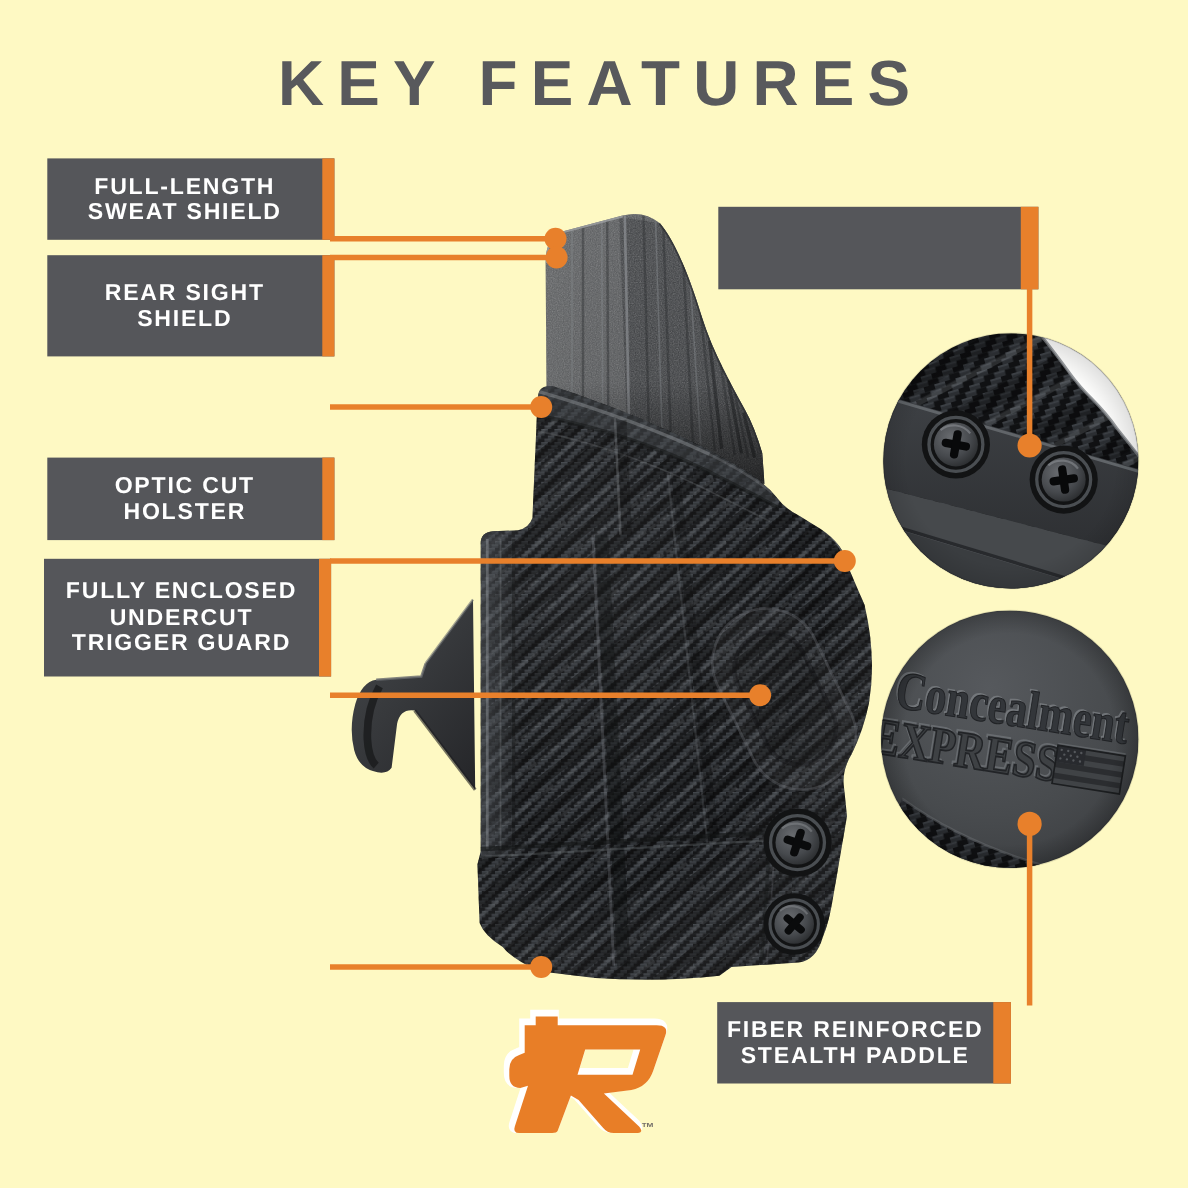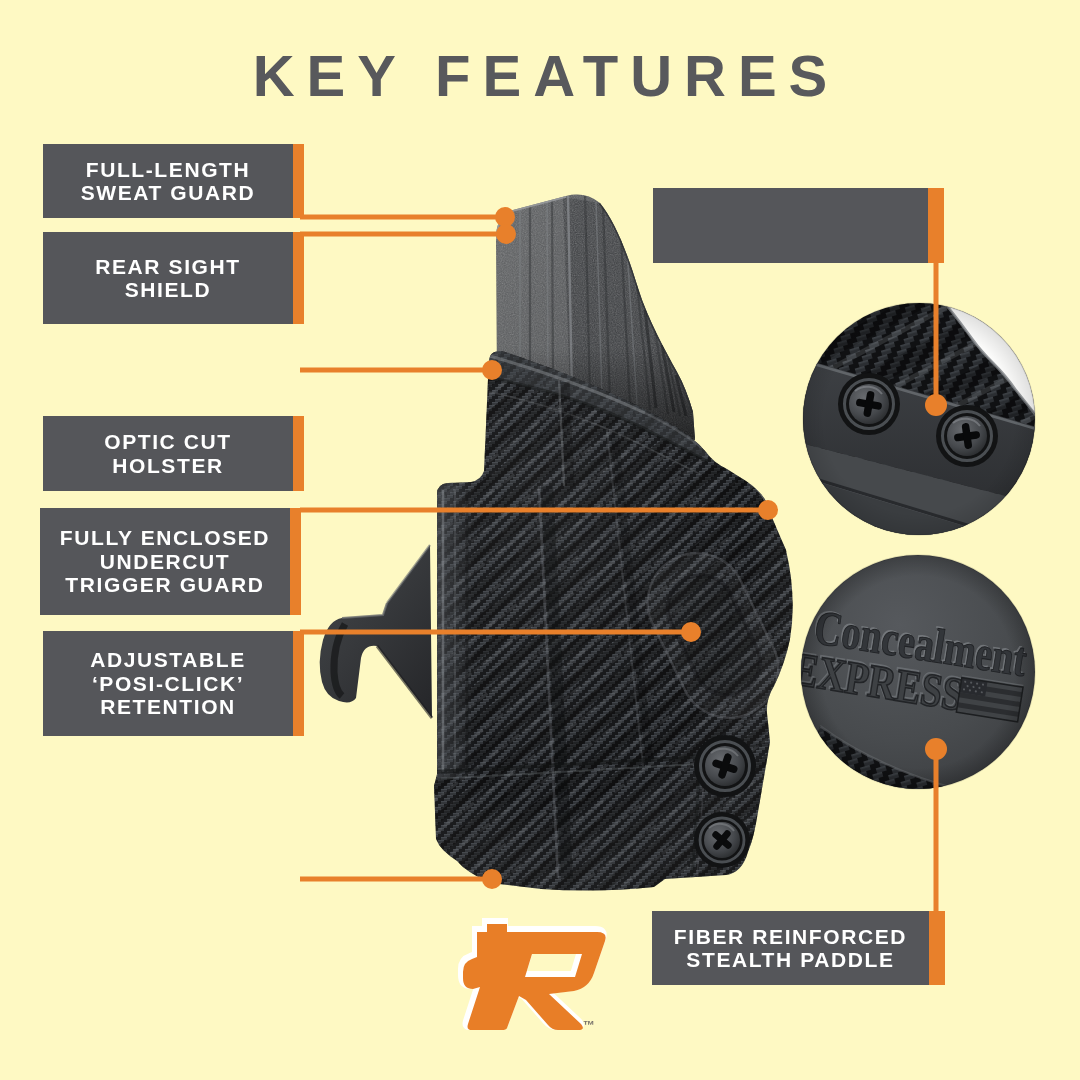--- a/index.html
+++ b/index.html
@@ -44,55 +44,49 @@
   }
   .callout.right .bar{ width:16px; }
   .callout.right .txt{ padding-right:16px; }
   #co-1{ left:43px;  top:144px; width:261px; height:74px;  }
   #co-2{ left:43px;  top:232px; width:261px; height:92px;  }
   #co-3{ left:43px;  top:368px; width:261px; height:75px;margin-top:48px;  }
   #co-4{ left:40px;  top:508px; width:261px; height:107px; }
   #co-5{ left:43px;  top:631px; width:261px; height:105px; }
   #co-6{ left:43px;  top:777px; width:261px; height:103px; }
   #co-7{ left:653px; top:188px; width:291px; height:75px;  }
-  #co-8{ left:652px; top:911px; width:293px; height:74px;  }
+  #co-8{ left:652px; top:911px; width:267px; height:74px;  }
   .art{ position:absolute; left:0; top:0; }
 </style>
 </head>
 <body>
 
 <div class="stage">
 
   <h1 class="title">KEY FEATURES</h1>
 
   <div class="callout left" id="co-1">
     <span class="txt">FULL-LENGTH
-SWEAT GUARD</span>
+SWEAT SHIELD</span>
     <span class="bar"></span>
   </div>
   <div class="callout left" id="co-2">
     <span class="txt">REAR SIGHT
 SHIELD</span>
     <span class="bar"></span>
   </div>
   <div class="callout left" id="co-3">
     <span class="txt">OPTIC CUT
 HOLSTER</span>
     <span class="bar"></span>
   </div>
   <div class="callout left" id="co-4">
     <span class="txt">FULLY ENCLOSED
 UNDERCUT
 TRIGGER GUARD</span>
-    <span class="bar"></span>
-  </div>
-  <div class="callout left" id="co-5">
-    <span class="txt">ADJUSTABLE
-‘POSI-CLICK’
-RETENTION</span>
     <span class="bar"></span>
   </div>
   <div class="callout right" id="co-7">
     <span class="bar"></span>
   </div>
   <div class="callout right" id="co-8">
     <span class="txt">FIBER REINFORCED
 STEALTH PADDLE</span>
     <span class="bar"></span>
   </div>

